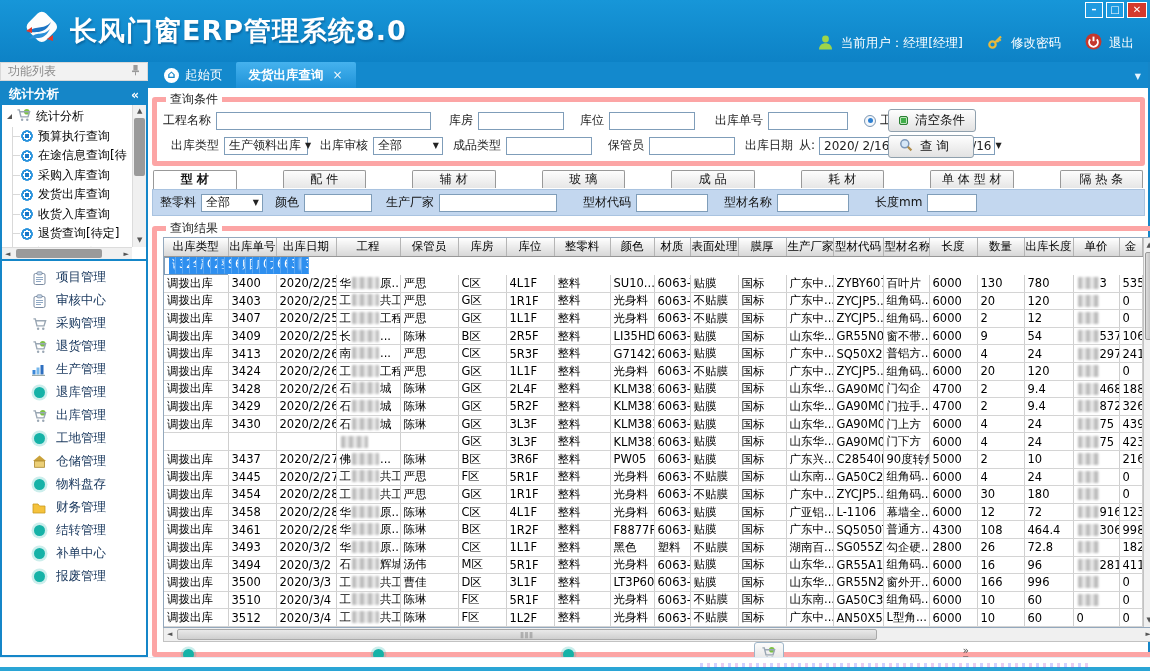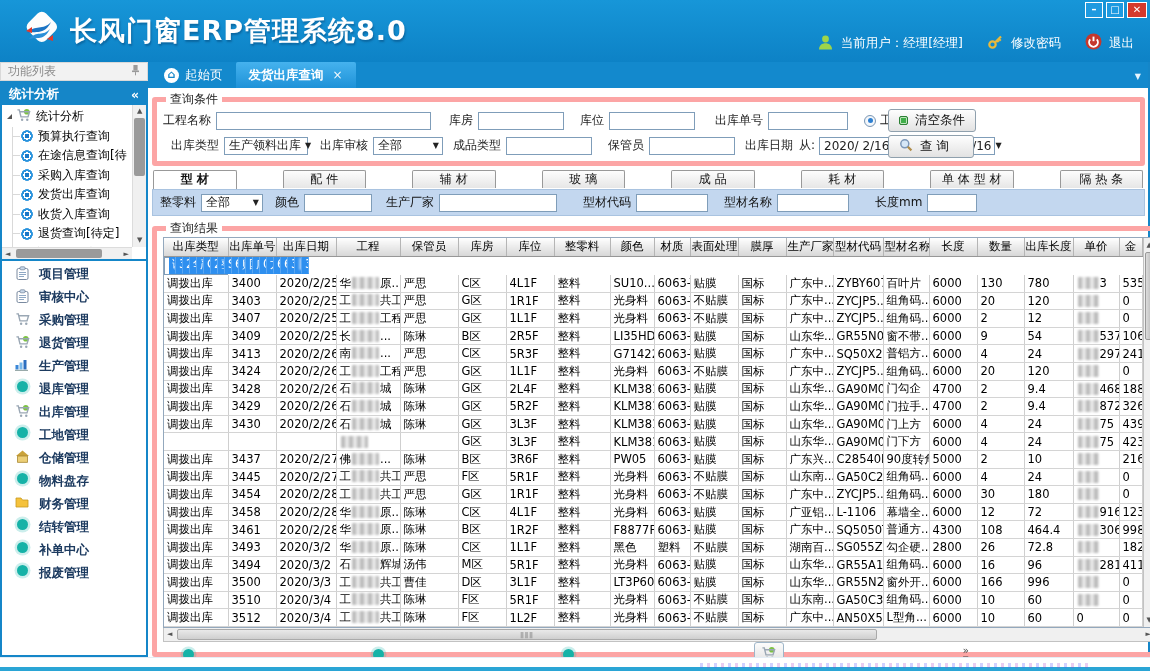--- a/index.html
+++ b/index.html
@@ -33,21 +33,21 @@
       linear-gradient(#bbb,#bbb) 8px 0/1px 100% no-repeat,
       linear-gradient(#bbb,#bbb) 8px 50%/8px 1px no-repeat; opacity:.55; }
   .bdot { width:12px; height:12px; border-radius:50%; flex:none; margin-right:5px;
       background:radial-gradient(circle,#1b79c8 0 2.3px,#fff 2.3px 3.8px,#2a93dd 3.8px 6px,rgba(0,0,0,0) 6px); }
   .tree-vscroll { position:absolute; top:0; right:0; bottom:12px; width:14px; background:#f0f0f0; border-left:1px solid #dcdcdc; }
   .tree-vscroll .thumb { position:absolute; top:13px; left:1px; right:1px; height:58px; background:#9a9a9a; border-radius:2px; }
   .tree-hscroll { position:absolute; left:0; right:14px; bottom:0; height:12px; background:#f0f0f0; border-top:1px solid #dcdcdc; }
   .tree-hscroll .thumb { position:absolute; left:14px; top:1px; bottom:1px; width:86px; background:#9a9a9a; border-radius:2px; }
   .sarr { position:absolute; font-size:7px; color:#555; line-height:1; }
   .menu { flex:1; background:#fff; padding-top:5px; position:relative; overflow:hidden; }
-  .menu-item { height:23px; display:flex; padding-left:12px; gap:9px; font-weight:bold; color:#1d3b60; font-size:12.5px; white-space:nowrap; }
+  .menu-item { height:23px; display:flex; align-items:center; padding-left:29px; gap:9px; font-weight:normal; color:#1d3b60; font-size:12.5px; white-space:nowrap; }
   .menu-item .ic { width:16px; display:flex; justify-content:center; flex:none; }
   .tdot { width:11px; height:11px; border-radius:50%; background:#16b2a7; box-shadow:0 0 0 2.5px rgba(22,178,167,.22); }
   .menu-bottom { position:absolute; bottom:3px; left:4px; right:2px; height:28px; display:flex; align-items:center; justify-content:space-evenly; }
   .cart-btn { width:30px; height:25px; background:linear-gradient(#fcfcfc,#ddd); border:1px solid #9fb6c9; border-radius:3px; display:flex; align-items:center; justify-content:center; }
   .more-col { display:flex; flex-direction:column; align-items:center; color:#444; font-size:10px; line-height:1; }
   .more-col .c7 { font-size:7px; }
 
   
   .main { flex:1; display:flex; flex-direction:column; border-right:2px solid #1586c8; min-width:0; background:#fff; }
   .tabbar { height:26px; background:#1389cd; display:flex; align-items:stretch; padding-left:3px; position:relative; flex:none; }

